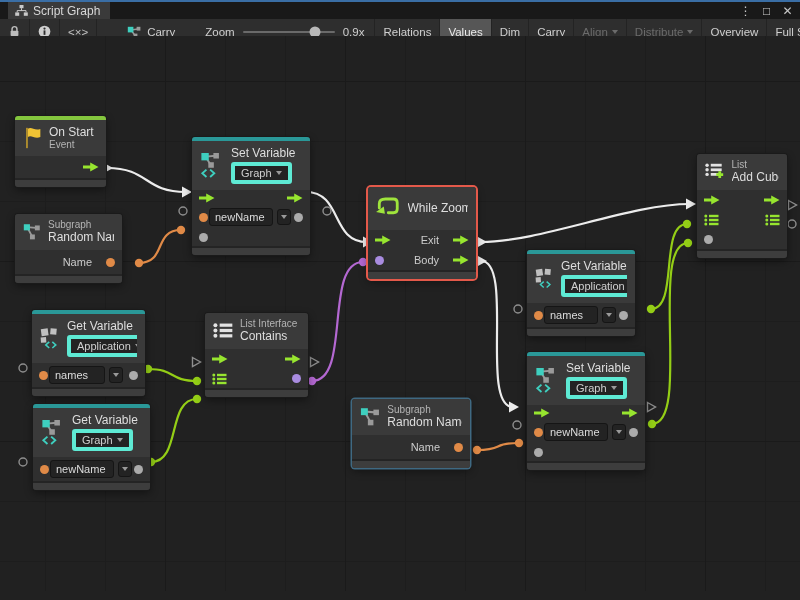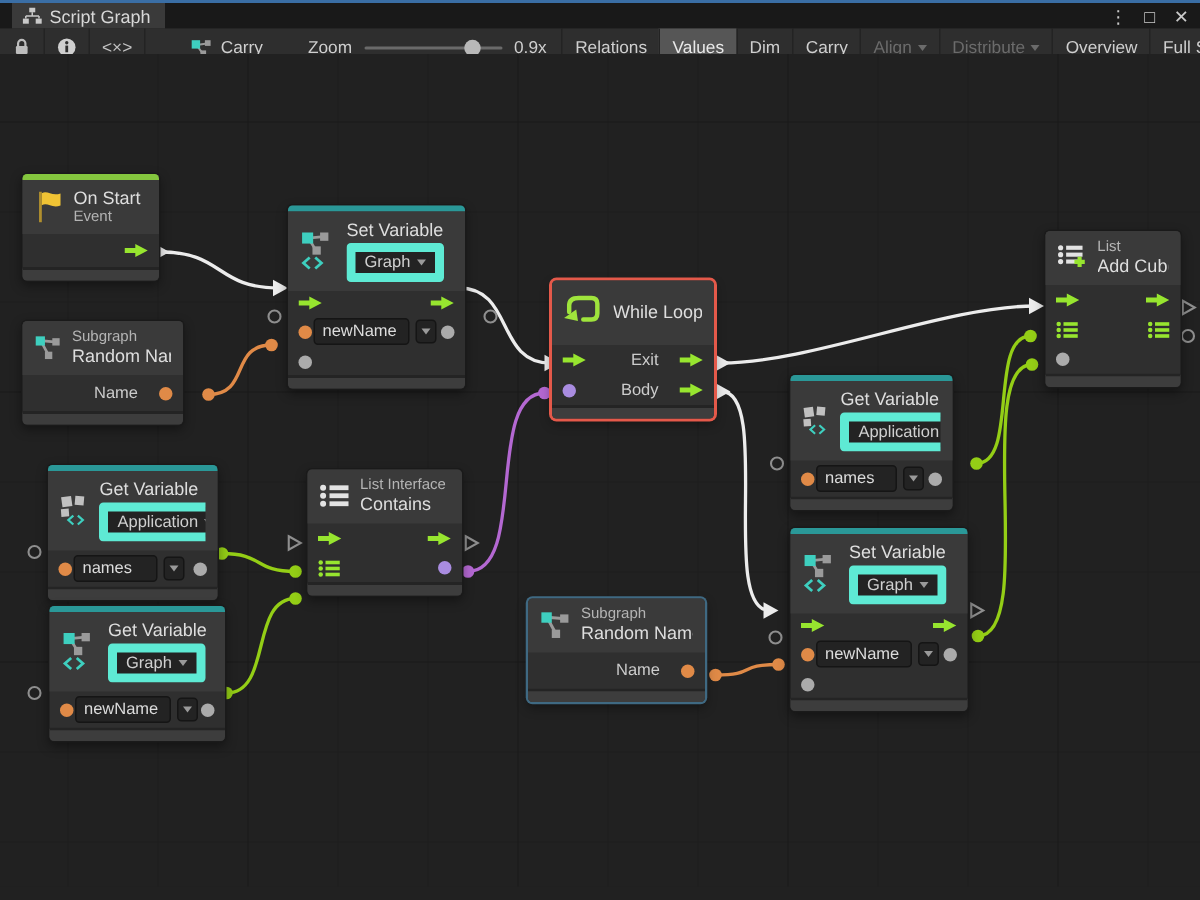--- a/index.html
+++ b/index.html
@@ -40,21 +40,21 @@
   .node.sel-red{box-shadow:0 0 0 2px #e4594a,0 3px 8px rgba(0,0,0,.45);}
   .node.sel-blue{box-shadow:0 0 0 1.5px #3f6982,0 3px 8px rgba(0,0,0,.45);}
   .colorbar{height:4px;border-radius:3px 3px 0 0;}
   .bar-teal{background:#2a9898;}
   .bar-lime{background:#84c63e;}
   .nhead{background:#3a3a3a;display:flex;align-items:center;gap:7px;padding:5px 8px 6px;}
   .nhead.rtop{border-radius:3px 3px 0 0;}
   .ntitle{color:#dedede;font-size:12px;line-height:14px;white-space:nowrap;overflow:hidden;}
   .ncat{color:#b4b4b4;font-size:10px;line-height:11px;white-space:nowrap;}
   .ntitles{min-width:0;overflow:hidden;}
-  .drop{background:#232323;border:6px solid #5eead4;border-radius:3px;color:#d0d0d0;font-size:11px;
+  .drop{background:#232323;border:4px solid #5eead4;border-radius:3px;color:#d0d0d0;font-size:11px;
         padding:1px 6px;display:inline-flex;align-items:center;margin-top:2px;}
   .varbox{background:#232323;border:1px solid #151515;border-radius:3px;color:#dcdcdc;font-size:11px;
           padding:1px 5px;height:14px;line-height:14px;white-space:nowrap;overflow:hidden;}
   .caretbox{background:#232323;border:1px solid #151515;border-radius:3px;width:14px;height:16px;
             display:inline-flex;align-items:center;justify-content:center;margin-left:3px;box-sizing:border-box;}
   .caretbox .caret{margin:0;}
   .prow{display:flex;align-items:center;padding:0 7px;position:relative;}
   .r16{height:16px}.r18{height:18px}.r19{height:19px}.r20{height:20px}.r22{height:22px}.r24{height:24px}
   .pleft{display:flex;align-items:center;gap:1px;min-width:0;}
   .pright{margin-left:auto;display:flex;align-items:center;gap:14px;}
@@ -282,21 +282,21 @@
       </div>
       <div class="nfoot"></div>
     </div>
 
     <div class="node sel-red" style="left:368px;top:151px;width:108px">
       <div class="nhead rtop" style="height:32px">
         <svg width="26" height="26" viewBox="0 0 26 26">
           <path d="M10 3.5H18.5Q22.5 3.5 22.5 7.5V14Q22.5 18 18.5 18H13M10 3.5Q3.5 3.5 3.5 8.5V13" stroke="#9fe43c" stroke-width="3" fill="none" stroke-linecap="round"></path>
           <polygon points="3.5,11.5 10.5,15 3.5,21.5" fill="#9fe43c" transform="rotate(55 6 16)"></polygon>
         </svg>
-        <div class="ntitle">While Loop</div>
+        <div class="ntitle">While Zoom</div>
       </div>
       <div class="prow r20">
         <span class="pleft">
             <svg class="parrow" width="16" height="10" viewBox="0 0 16 10">
               <path d="M0 3.4h7.2V.6L15.5 5 7.2 9.4V6.6H0z"></path>
             </svg>
           </span>
         <span class="pright">
           <span class="plabel">Exit</span>
           <svg class="parrow" width="16" height="10" viewBox="0 0 16 10">

